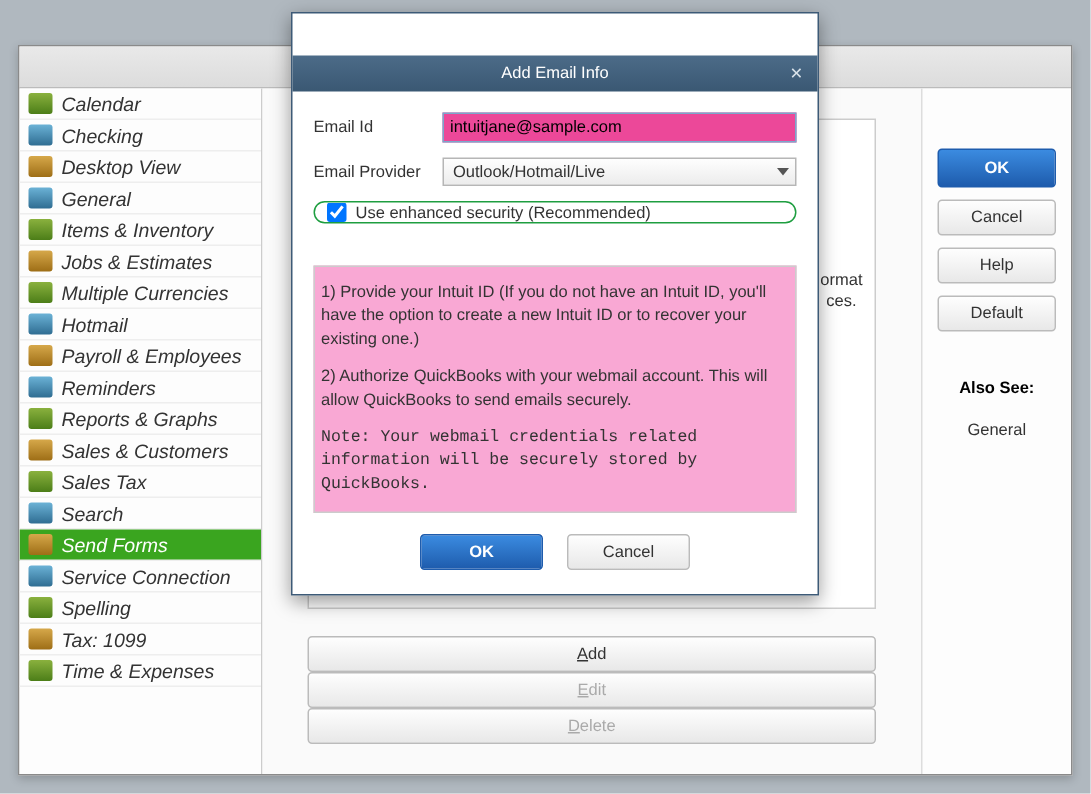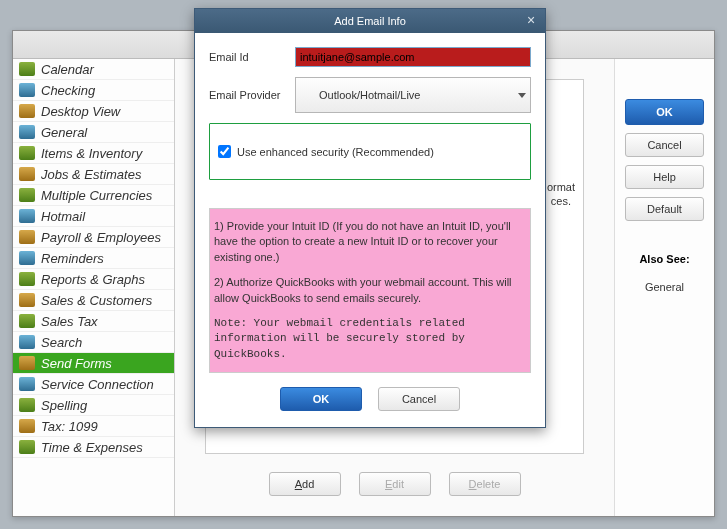--- a/index.html
+++ b/index.html
@@ -69,22 +69,22 @@
     top: 100px;
     right: 8px;
     text-align: center;
     font-size: 11px;
     color: #333;
     line-height: 1.3;
   }
   .main-buttons {
     margin-top: 18px;
     display: flex;
-    gap: 18px;
     justify-content: center;
+    flex-direction: column;
   }
   .btn {
     min-width: 72px;
     height: 24px;
     border: 1px solid #bbb;
     border-radius: 3px;
     background: linear-gradient(#fefefe,#e8e8e8);
     font-size: 11px;
     color: #333;
     cursor: pointer;
@@ -137,20 +137,21 @@
   }
   .modal-title {
     height: 24px;
     background: linear-gradient(#4c6b88,#3a5873);
     color: #fff;
     font-size: 11px;
     display: flex;
     align-items: center;
     justify-content: center;
     position: relative;
+    margin-top: 28px;
   }
   .modal-close {
     position: absolute;
     right: 6px; top: 4px;
     width: 16px; height: 16px;
     color: #d9e2ea;
     font-size: 14px;
     text-align: center;
     cursor: pointer;
     line-height: 14px;
@@ -161,46 +162,46 @@
   .form-row {
     display: flex;
     align-items: center;
     margin-bottom: 10px;
   }
   .form-label { width: 86px; }
   .text-input {
     flex: 1;
     height: 20px;
     border: 1px solid #7aa8cc;
-    background: #b91c1c;
+    background: #ec4899;
     padding: 0 4px;
     font-size: 11px;
     font-family: inherit;
   }
   .select {
     flex: 1;
     display: flex;
     align-items: center;
     justify-content: space-between;
-    height: 36px;
+    height: 19px;
     border: 1px solid #b6b6b6;
     background: linear-gradient(#fefefe,#ececec);
-    padding: 0 4px 0 23px;
+    padding: 0 4px 0 6px;
     cursor: pointer;
   }
   .select .caret {
     width: 0; height: 0;
     border-left: 4px solid transparent;
     border-right: 4px solid transparent;
     border-top: 5px solid #555;
   }
   .checkbox-row {
     border: 1px solid #1e9e40;
-    border-radius: 1px;
-    padding: 21px 8px;
+    border-radius: 11px;
+    padding: 0 8px;
     display: flex;
     align-items: center;
     margin-bottom: 28px;
   }
   .checkbox-row input { margin: 0 6px 0 0; }
   .info-panel {
     border: 1px solid #ccc;
     background: #f9a8d4;
     padding: 10px 4px;
     line-height: 1.4;

